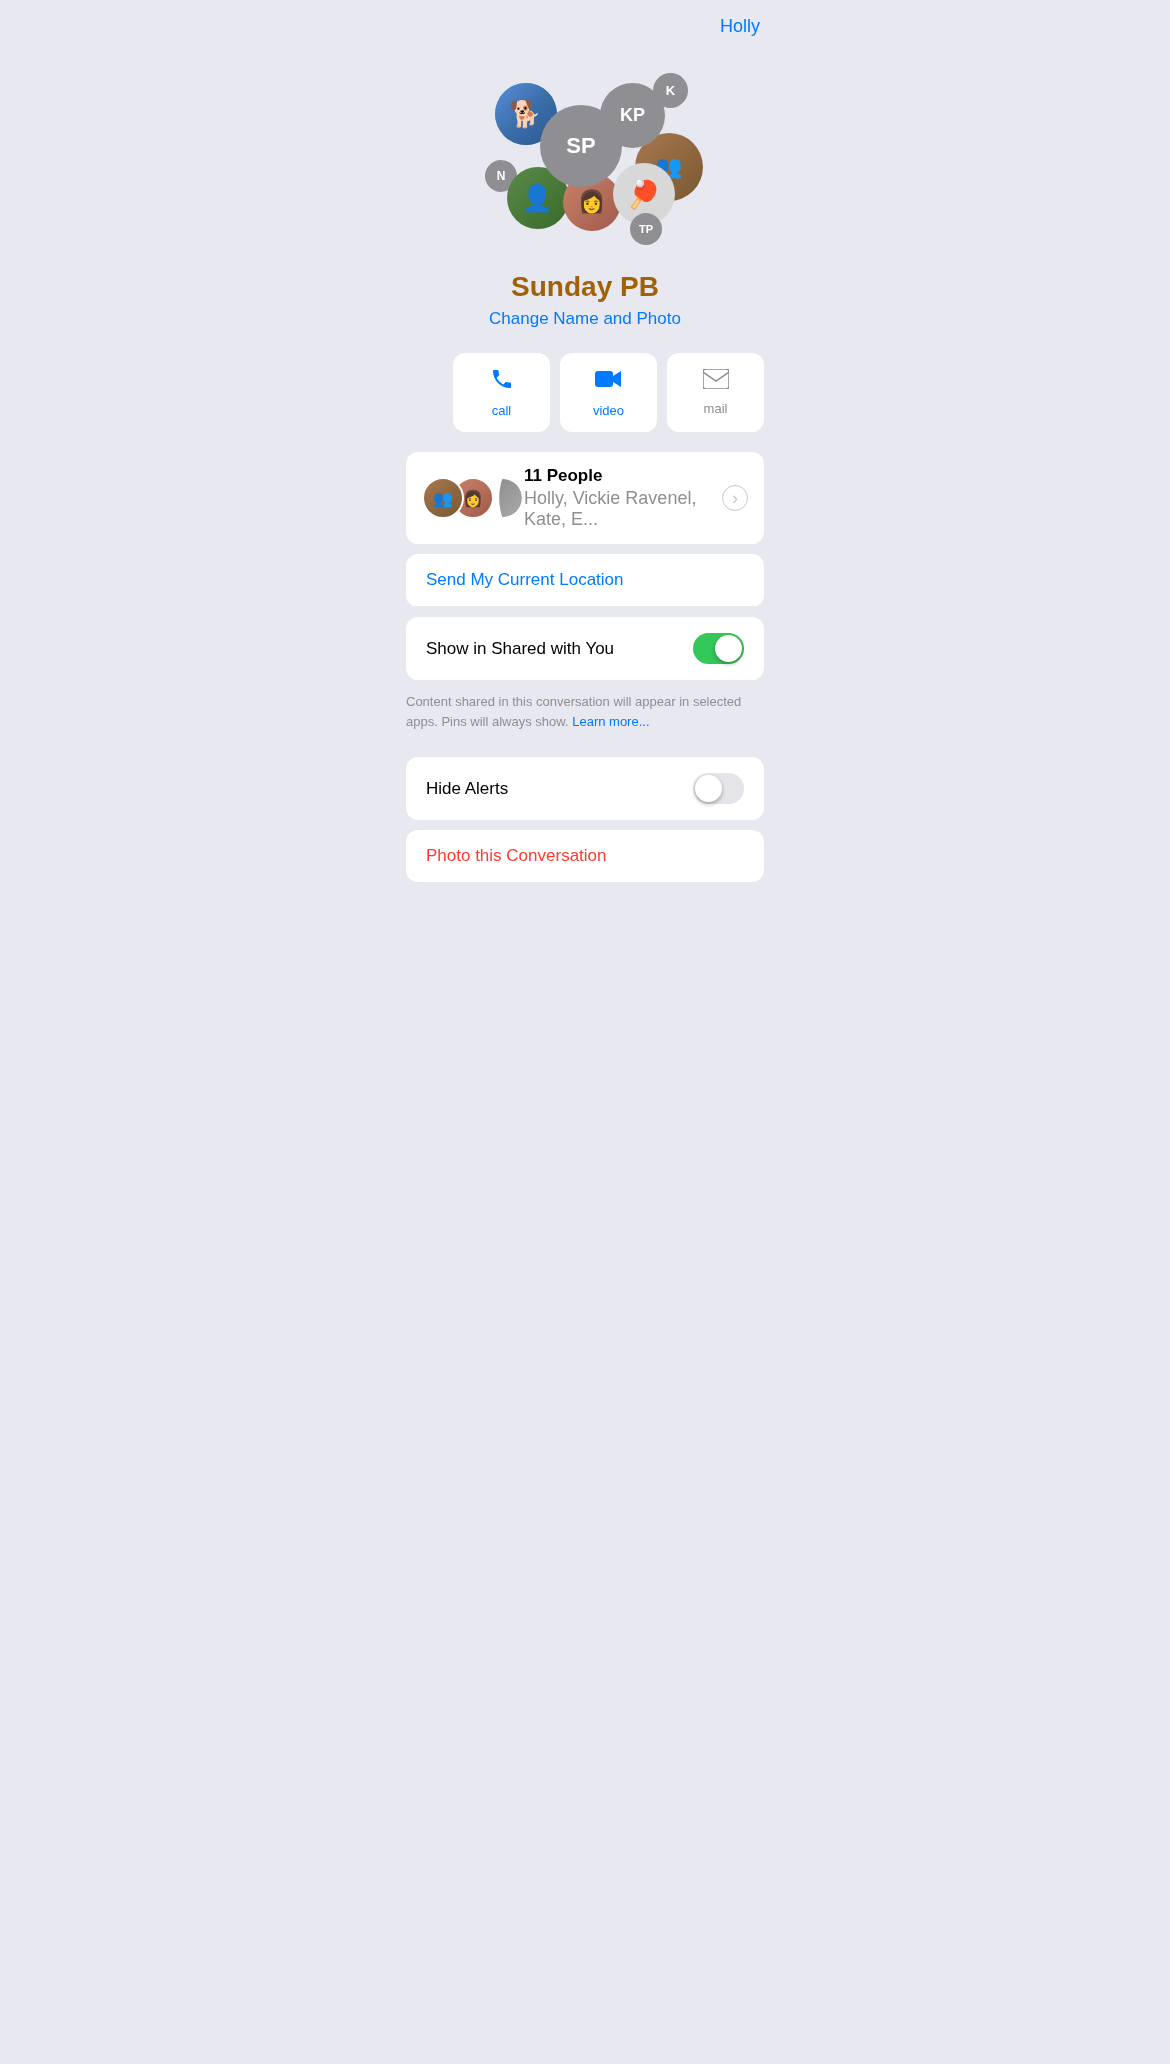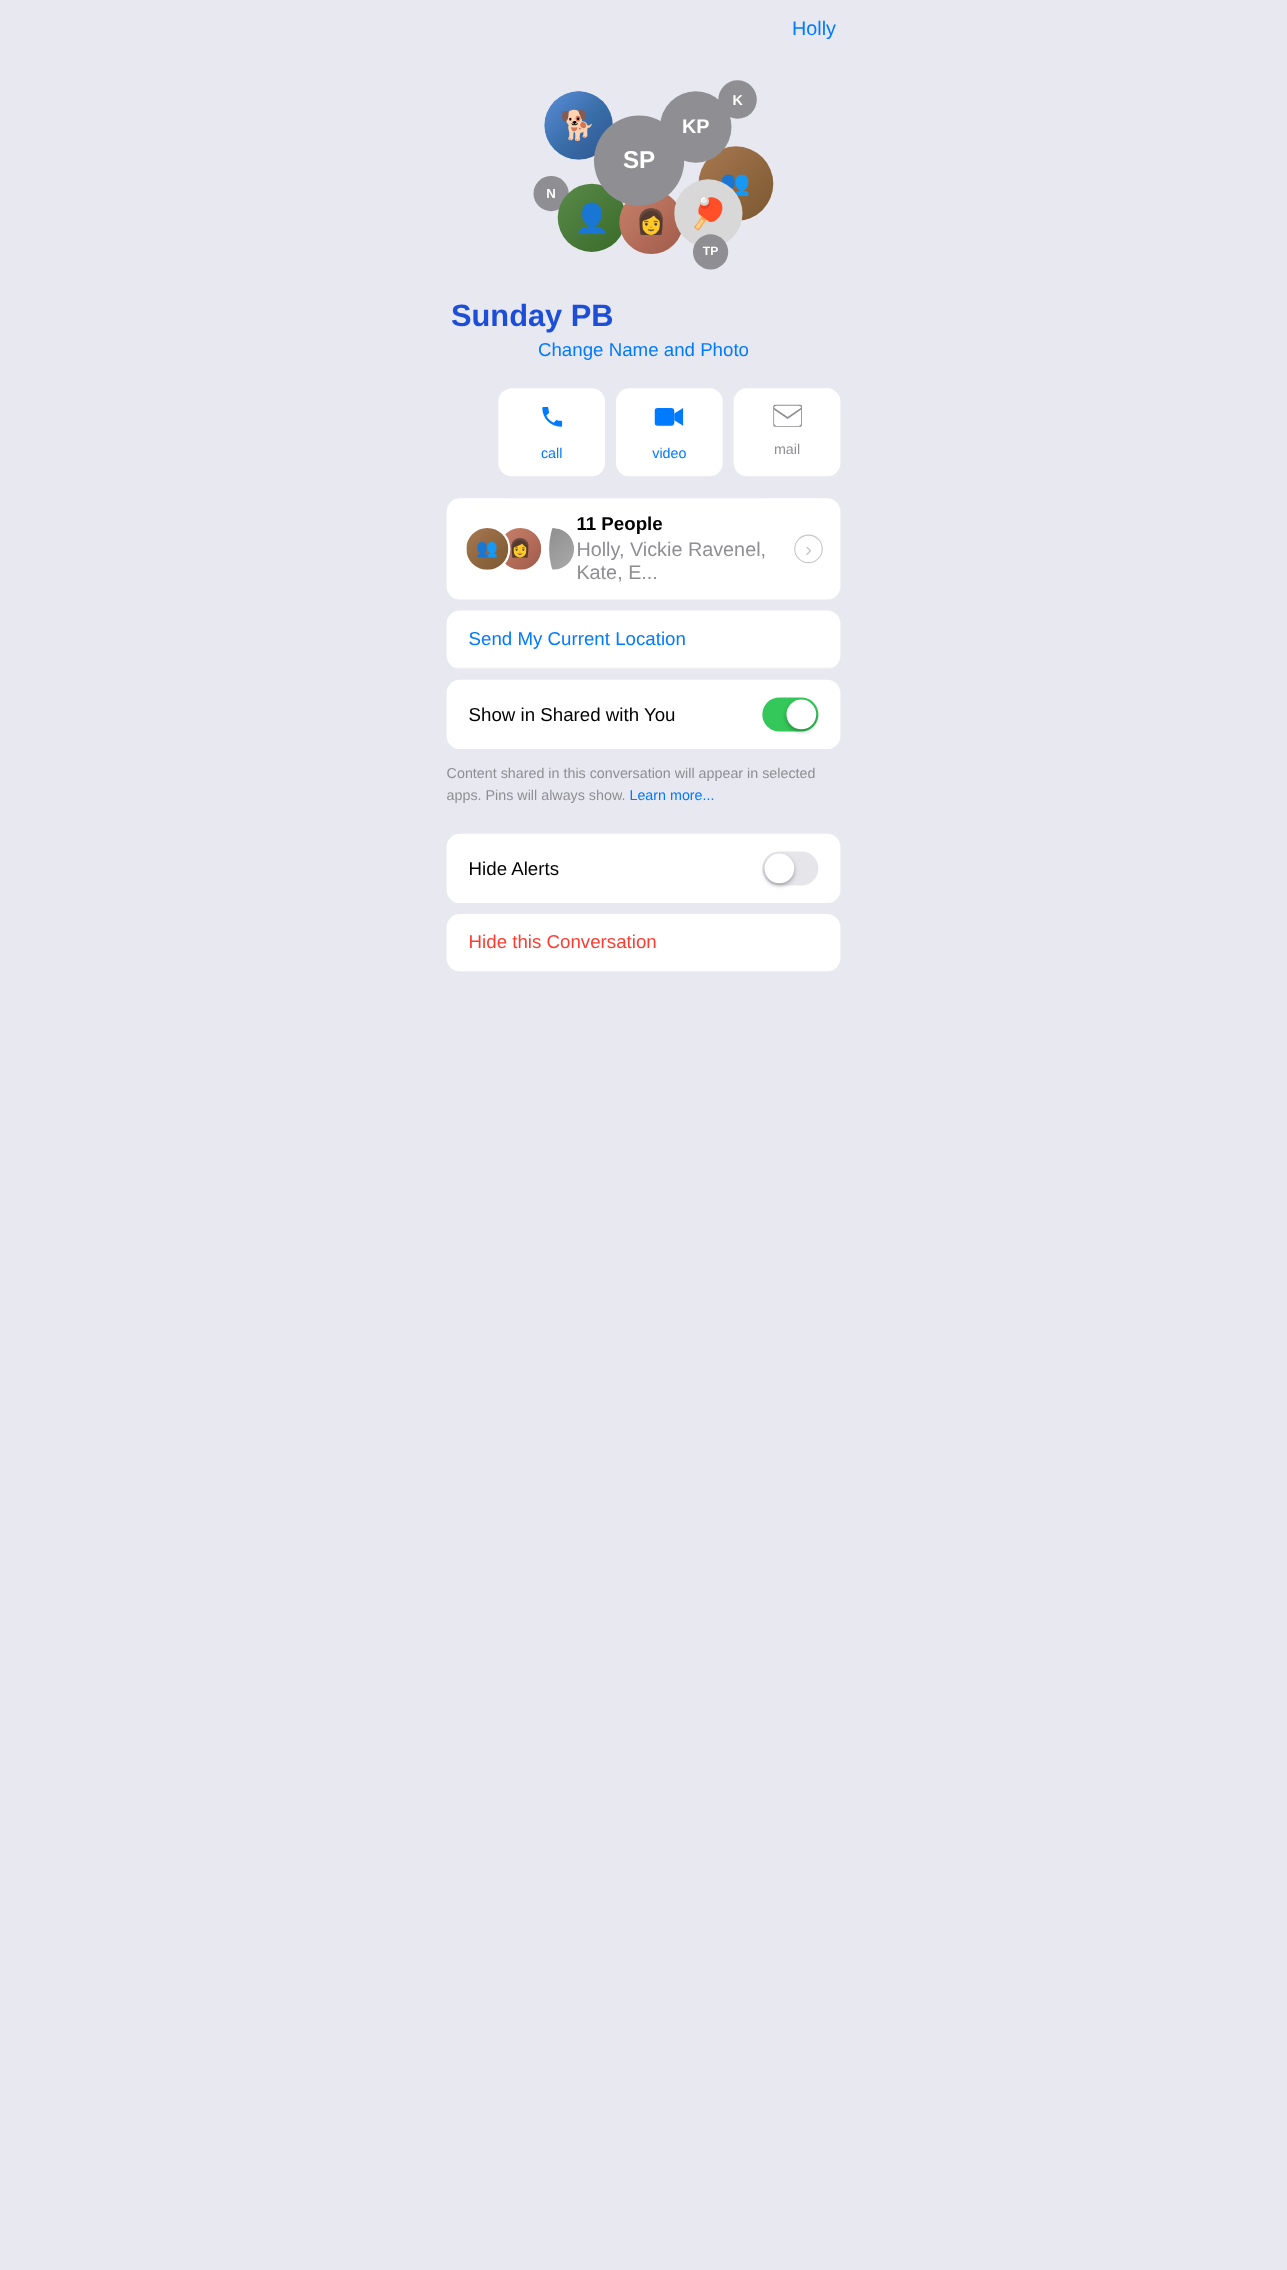--- a/index.html
+++ b/index.html
@@ -176,23 +176,24 @@
       background: linear-gradient(135deg, #5b8dd9 0%, #3a6faa 50%, #2d5590 100%);
       border-radius: 50%;
       display: flex;
       align-items: center;
       justify-content: center;
       font-size: 26px;
     }
 
     
     .group-name {
+      text-align: center;
       font-size: 28px;
       font-weight: 700;
-      color: #1d4ed8;
+      color: #a16207;
       margin: 0 20px 6px;
     }
 
     .change-name-link {
       text-align: center;
       color: #007AFF;
       font-size: 17px;
       margin-bottom: 24px;
       cursor: pointer;
     }
@@ -577,17 +578,17 @@
     <div class="toggle-row">
       <span class="toggle-label">Hide Alerts</span>
       <div class="toggle-switch off">
         <div class="toggle-knob"></div>
       </div>
     </div>
   </div>
 
   <div class="leave-card">
     <div class="leave-row">
-      <span class="leave-text">Hide this Conversation</span>
+      <span class="leave-text">Photo this Conversation</span>
     </div>
   </div>
 
 </div>
 
 </body></html>

